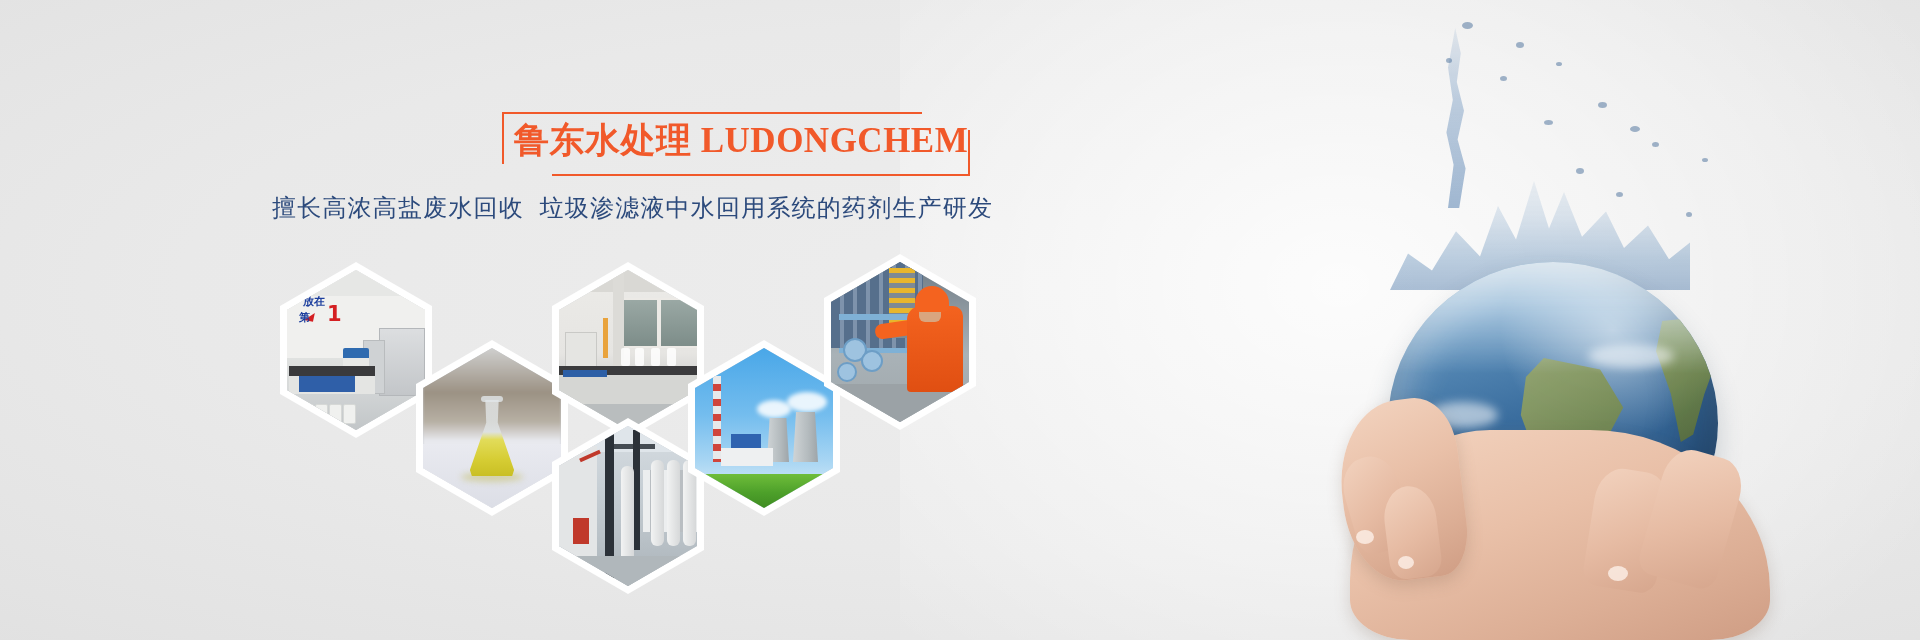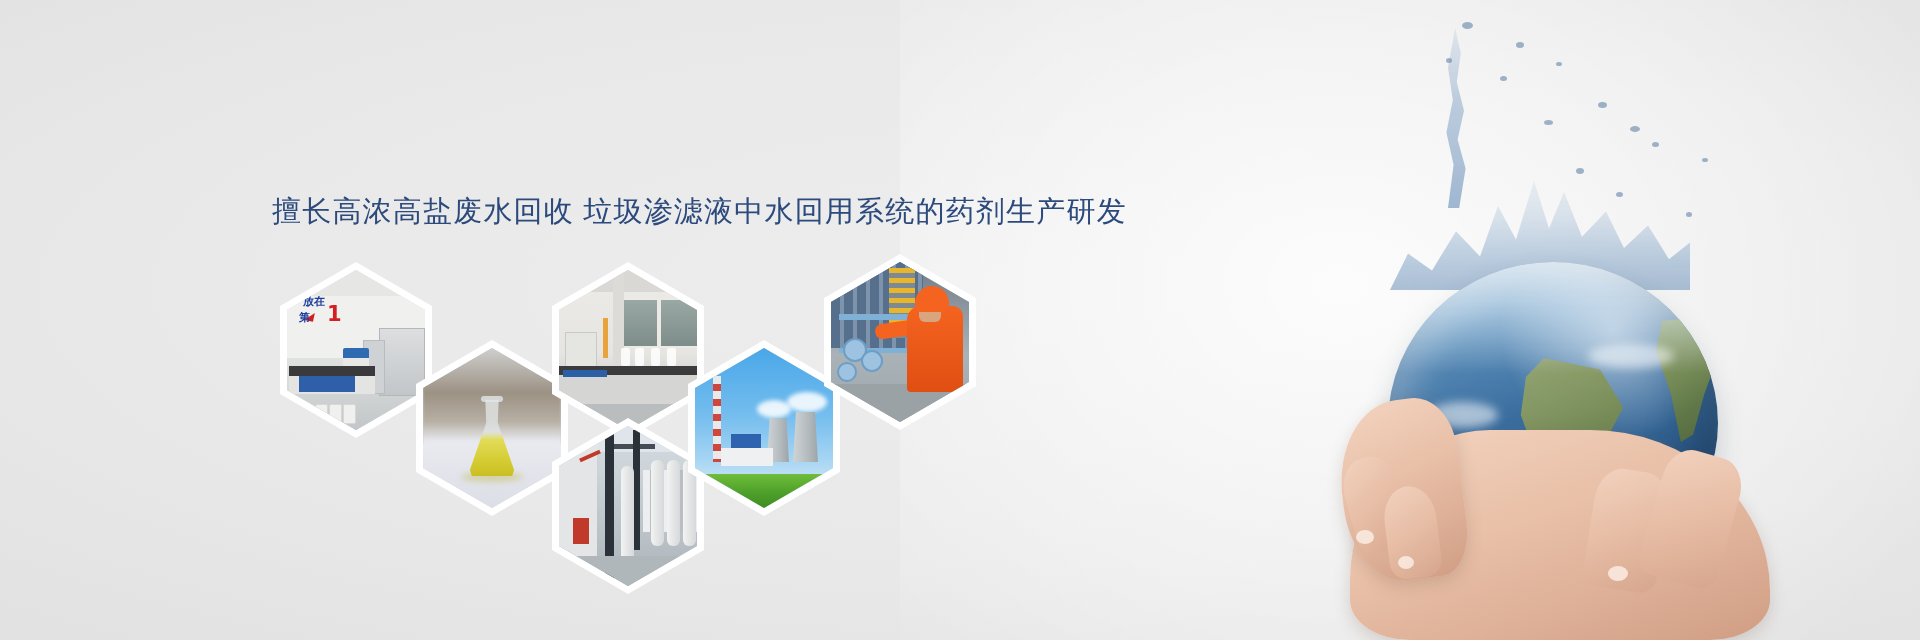--- a/index.html
+++ b/index.html
@@ -58,22 +58,22 @@
   .brk-bottom { left: 52px; top: 62px;   width: 418px; height: 2px; }
   .brk-right  { left: 468px; top: 18px;  width: 2px;   height: 46px; }
 
   
   .subtitle {
     position: absolute;
     left: 272px;
     top: 192px;
     white-space: nowrap;
     color: #2c4a7c;
-    font-family: Liberation Sans, sans-serif;
-    font-size: 29px;
+    font-family: Liberation Mono, monospace;
+    font-size: 24px;
     font-weight: 400;
     letter-spacing: 1.2px;
   }
 
   
   .hex-cluster {
     position: absolute;
     left: 280px;
     top: 248px;
     width: 920px;
@@ -299,20 +299,27 @@
     filter: blur(0.5px);
   }
 </style>
 </head>
 <body>
 
 <div id="banner">
 
   <div class="bg-sheen"></div>
 
+  <div class="title-block">
+    <span class="brk brk-top"></span>
+    <span class="brk brk-left"></span>
+    <span class="brk brk-bottom"></span>
+    <span class="brk brk-right"></span>
+    <div class="title-text">鲁东水处理 LUDONGCHEM</div>
+  </div>
 
   <div class="subtitle">擅长高浓高盐废水回收 垃圾渗滤液中水回用系统的药剂生产研发</div>
 
   <div class="hex-cluster">
 
     <div class="hex hx1">
       <div class="hex-inner">
         <div class="scene">
           <div class="s1-bg"></div>
           <div class="s1-ceil"></div>

